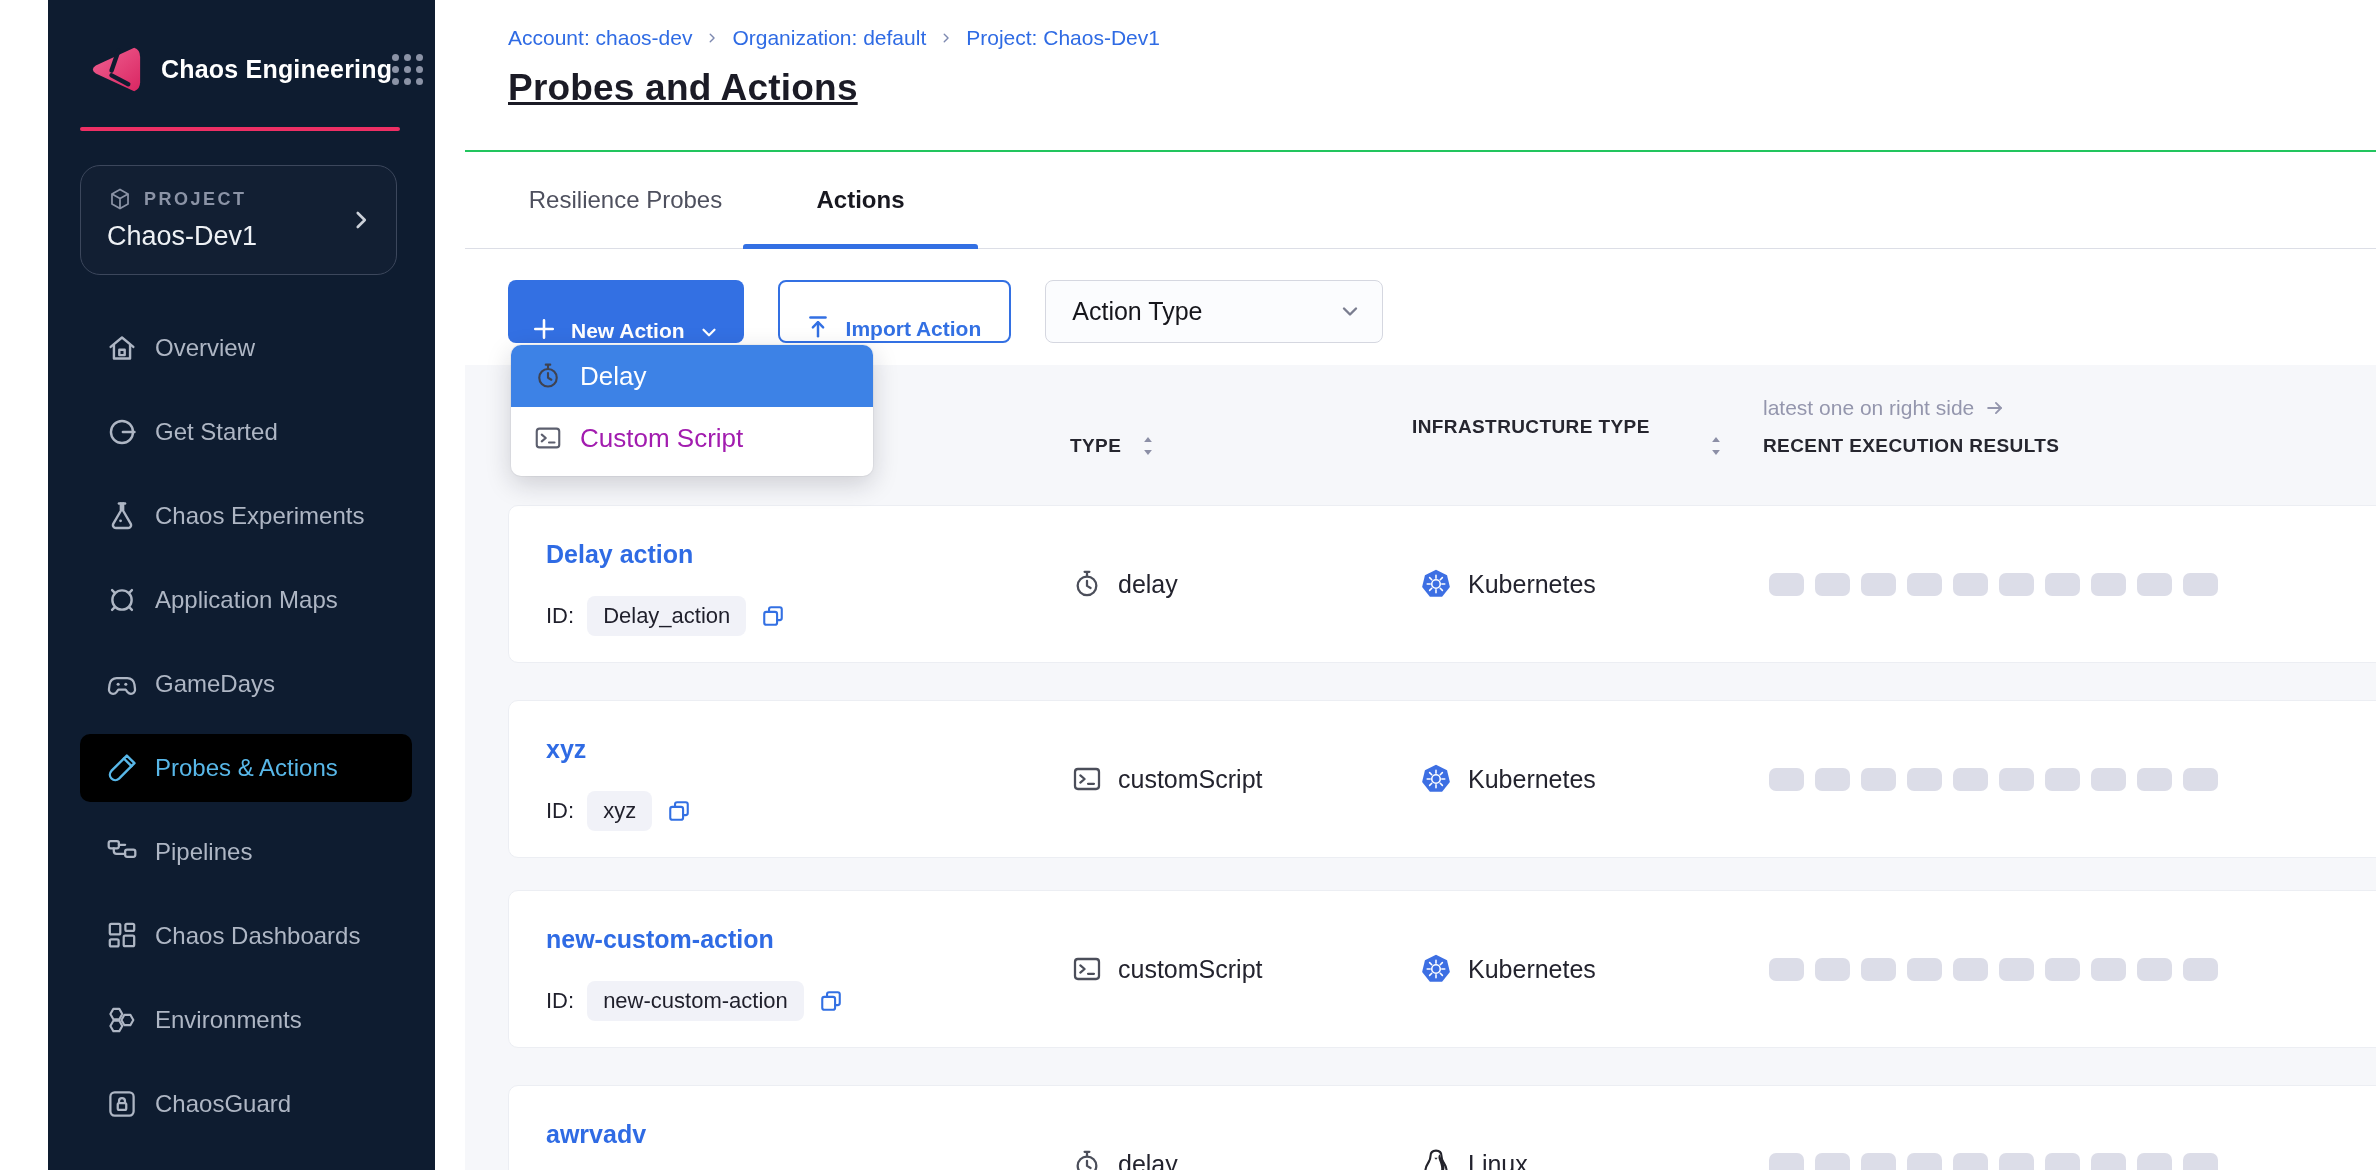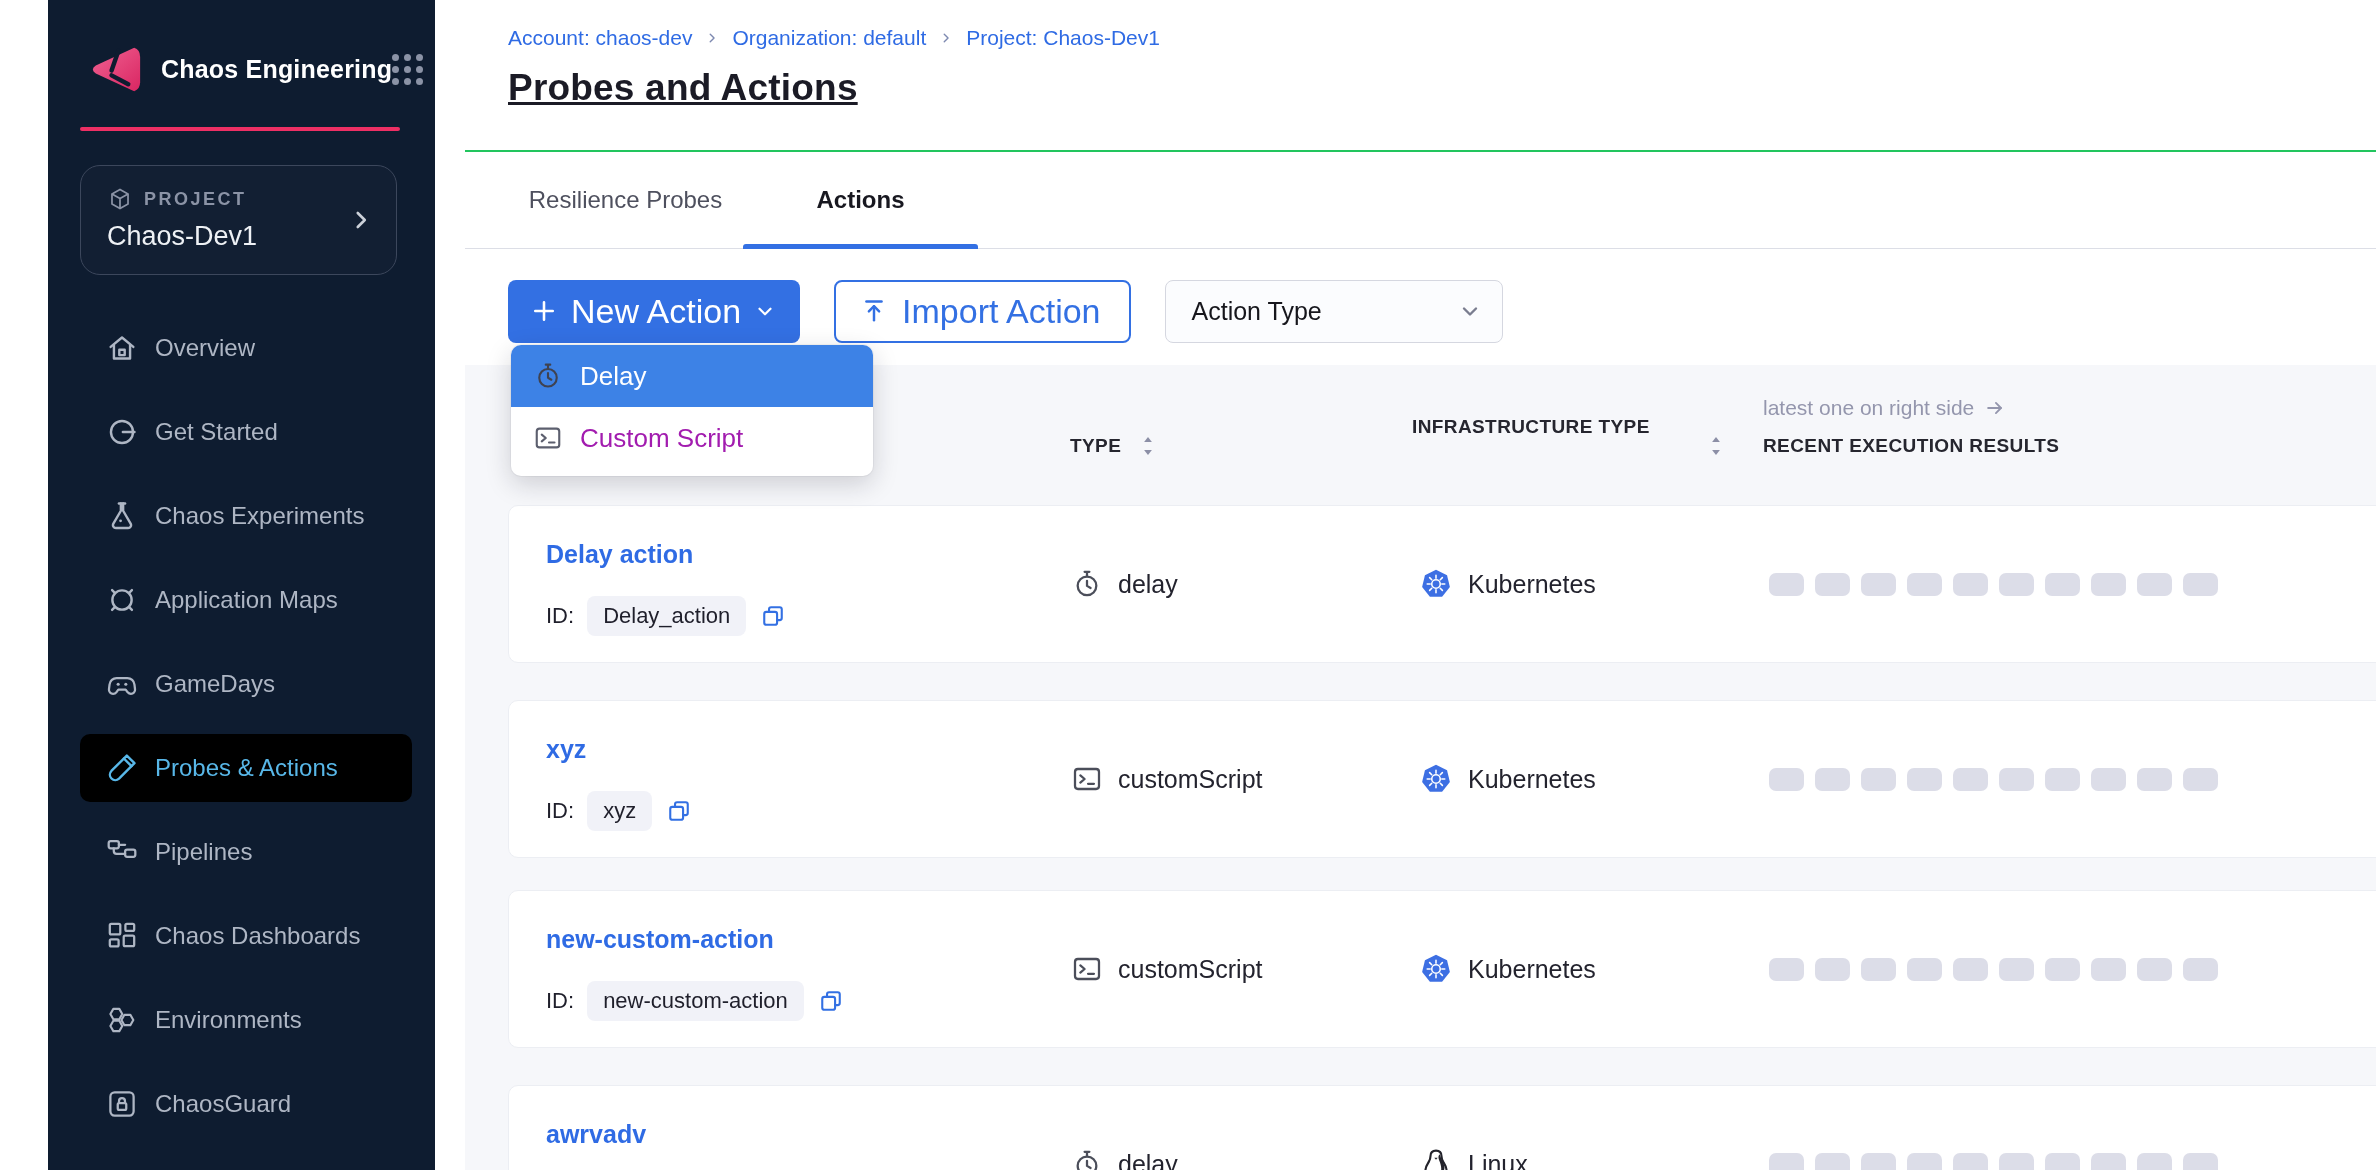--- a/index.html
+++ b/index.html
@@ -44,21 +44,21 @@
   .page-title { margin-top:17px; font-size:37px; font-weight:bold; color:#1b1b26; letter-spacing:.2px;text-decoration:underline; }
 
   .tabs { height:97px; border-bottom:1px solid #dcdee6; display:flex; padding-left:43px; }
   .tab { min-width:235px; padding:0 12px; display:flex; align-items:center; justify-content:center;
          font-size:24px; color:#4e505e; position:relative; cursor:pointer; }
   .tab.active { color:#181820; font-weight:bold; }
   .tab.active::after { content:""; position:absolute; left:0; right:0; bottom:-1px; height:5px;
                        background:#3370e3; border-radius:3px 3px 0 0; }
 
   .toolbar { height:124px; display:flex; align-items:center; gap:34px; padding-left:43px; background:#fff; }
-  .btn { height:63px; border-radius:8px; display:flex; align-items:center; font-size:34px; font-weight:normal;
+  .btn { height:63px; border-radius:8px; display:flex; align-items:flex-end; font-size:21px; font-weight:bold;
          font-family:inherit; cursor:pointer; }
   .btn-primary { background:#3370e3; border:none; color:#fff; gap:13px; padding:0 24px 0 22px; }
   .btn-outline { background:#fff; border:2px solid #3370e3; color:#3370e3; gap:14px; padding:0 28px 0 24px; }
   .btn .ic { width:28px; height:28px; }
   .btn .chev { width:22px; height:22px; }
   .select { width:338px; height:63px; background:#fbfcfe; border:1px solid #d5d7e0; border-radius:8px;
             display:flex; align-items:center; justify-content:space-between; padding:0 20px 0 26px;
             font-size:25px; color:#16161c; cursor:pointer; }
   .select .chev { width:24px; height:24px; color:#7a7d8f; }
 

